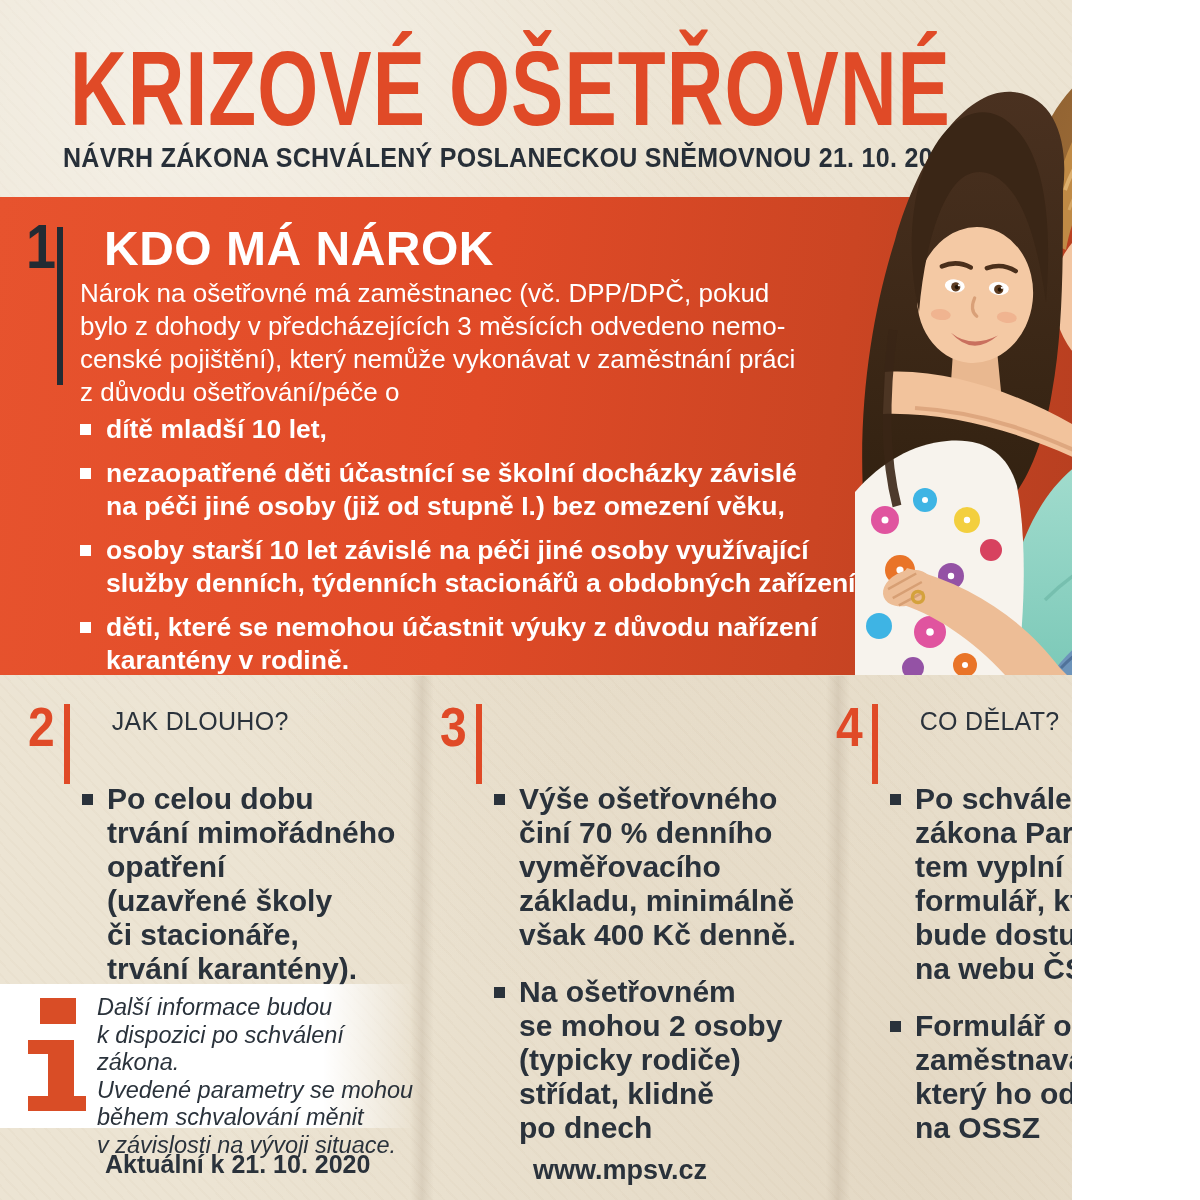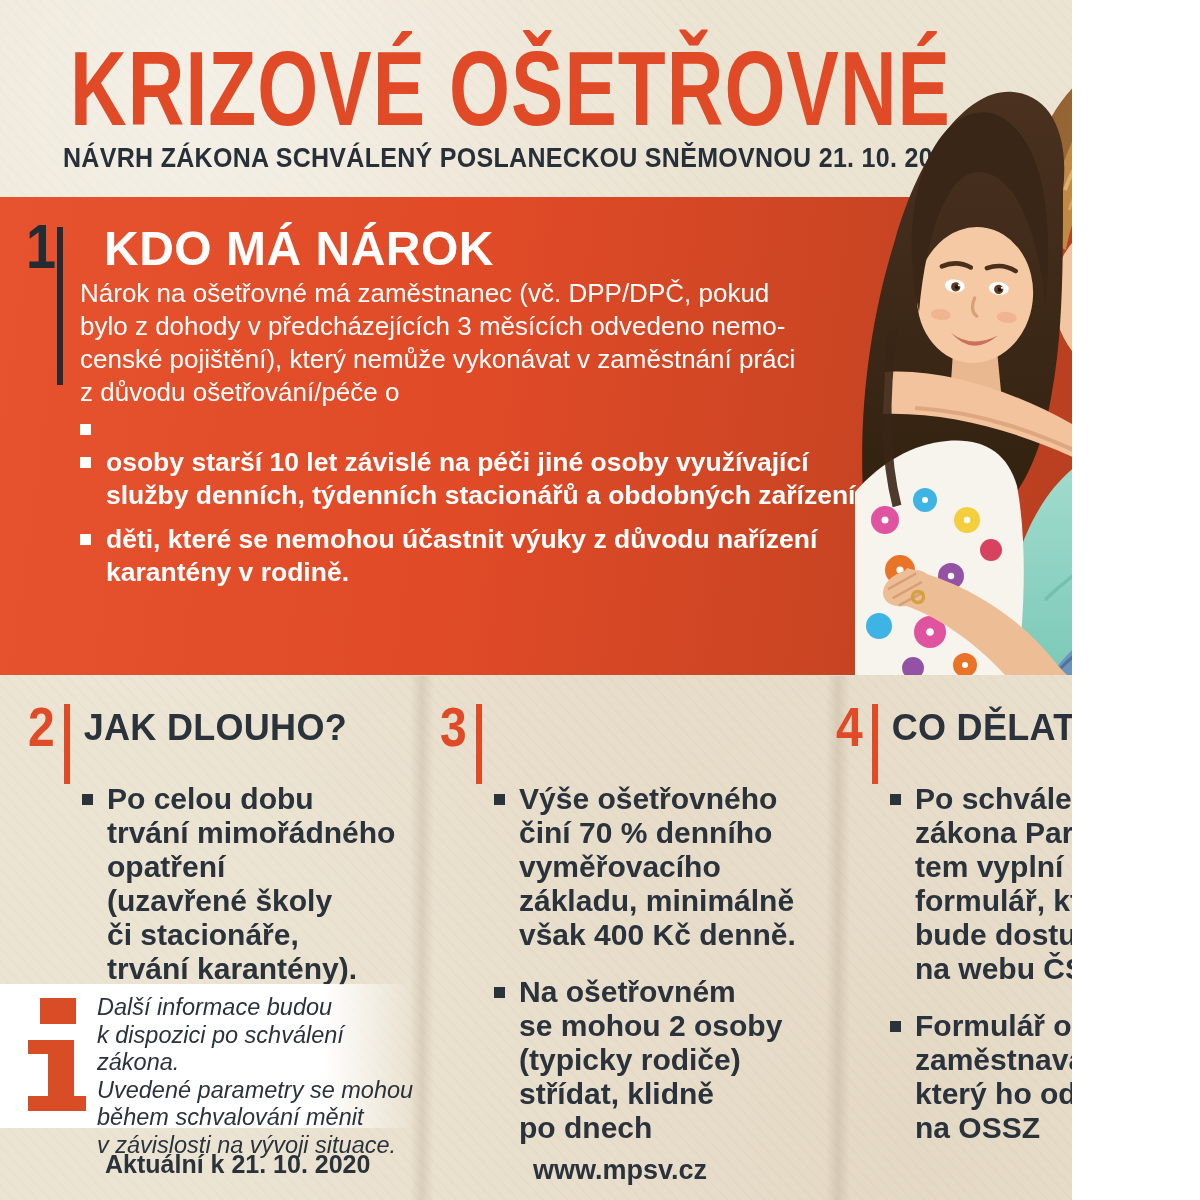--- a/index.html
+++ b/index.html
@@ -52,21 +52,21 @@
   .col{position:absolute;top:700px;}
   .col2{left:28px;width:392px;}
   .col3{left:440px;width:380px;}
   .col4{left:836px;width:364px;}
   .col-head{display:flex;align-items:flex-start;}
   .col-num{
     flex:none;font-size:48px;font-weight:800;color:#e04a27;line-height:48px;
     transform:scaleY(1.15);transform-origin:top left;
   }
   .col-bar{flex:none;width:6px;height:80px;background:#e04a27;margin:4px 14px 0 9px;}
-  .col-heading{font-size:36px;font-weight:700;color:#2a323b;padding-top:7px;letter-spacing:.3px;white-space:nowrap;}
+  .col-heading{font-size:25px;font-weight:400;color:#2a323b;padding-top:7px;letter-spacing:.3px;white-space:nowrap;margin-left:28px;}
   .col-bullets{margin-top:-12px;padding-left:54px;}
   .c-bullet{display:flex;font-size:30px;line-height:34px;font-weight:700;color:#2a323b;margin-bottom:23px;margin-top:10px;}
   .c-bullet .mark{flex:none;width:11px;height:11px;background:#2a323b;margin:12px 14px 0 0;}
   .c-bullet .txt{white-space:pre-line;}
   
   .fold{position:absolute;top:676px;height:524px;width:24px;
     background:linear-gradient(90deg, rgba(120,98,75,0) 0%, rgba(120,98,75,.14) 50%, rgba(120,98,75,0) 100%);}
   .fold1{left:410px;}
   .fold2{left:826px;}
   
@@ -95,20 +95,26 @@
     <div class="panel-number">1</div>
     <div class="panel-bar"></div>
     <div class="panel-heading">KDO MÁ NÁROK</div>
     <div class="panel-intro">Nárok na ošetřovné má zaměstnanec (vč. DPP/DPČ, pokud
 bylo z dohody v předcházejících 3 měsících odvedeno nemo-
 censké pojištění), který nemůže vykonávat v zaměstnání práci
 z důvodu ošetřování/péče o</div>
     <div class="panel-bullets">
       <div class="p-bullet">
         <span class="mark"></span>
+        <span class="txt">dítě mladší 10 let,</span>
+      </div>
+      <div class="p-bullet">
+        <span class="mark"></span>
+        <span class="txt">nezaopatřené děti účastnící se školní docházky závislé
+na péči jiné osoby (již od stupně I.) bez omezení věku,</span>
       </div>
       <div class="p-bullet">
         <span class="mark"></span>
         <span class="txt">osoby starší 10 let závislé na péči jiné osoby využívající
 služby denních, týdenních stacionářů a obdobných zařízení,</span>
       </div>
       <div class="p-bullet">
         <span class="mark"></span>
         <span class="txt">děti, které se nemohou účastnit výuky z důvodu nařízení
 karantény v rodině.</span>

